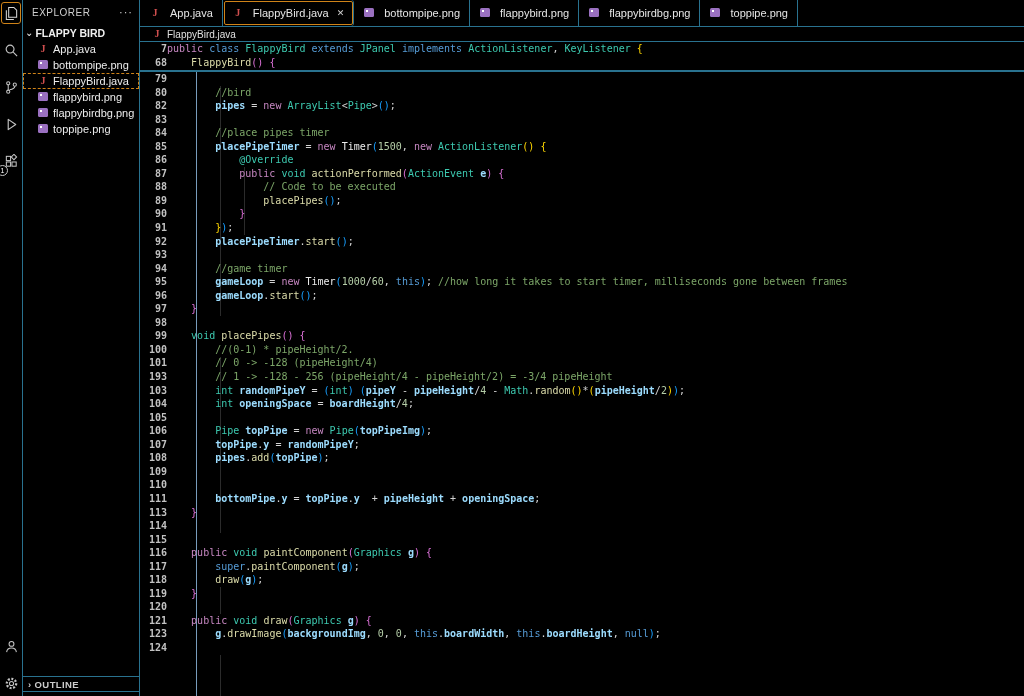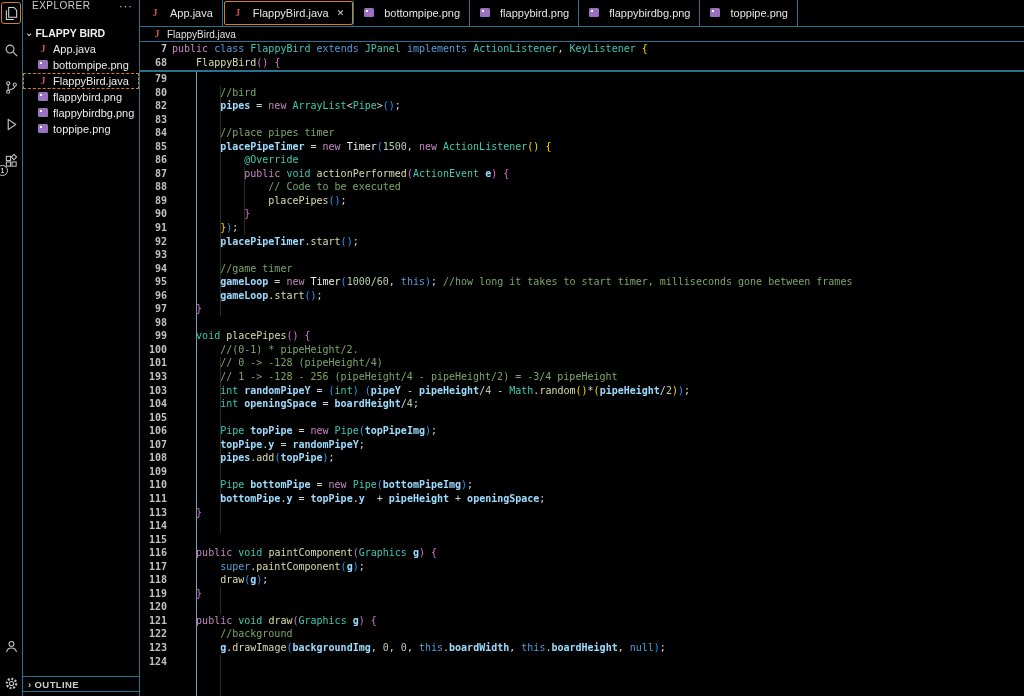--- a/index.html
+++ b/index.html
@@ -10,21 +10,21 @@
   
   .activitybar{width:22px;flex:none;display:flex;flex-direction:column;align-items:center;padding-top:2px;background:#000}
   .ab-item{width:20px;height:22px;display:flex;align-items:center;justify-content:center;margin-bottom:15px;position:relative;cursor:pointer}
   .ab-item.active{border:1px solid var(--focus-border);border-radius:3px}
   .ab-item svg{display:block}
   .ab-spacer{flex:1}
   .badge{position:absolute;bottom:-4px;left:-4px;width:11px;height:11px;border-radius:50%;background:#000;border:1px solid #c5c5c5;font-size:7px;line-height:9px;text-align:center;color:#fff}
 
   
   .sidebar{width:118px;flex:none;display:flex;flex-direction:column;border-left:1px solid var(--panel-border);border-right:1px solid var(--panel-border);background:#000}
-  .sb-header{height:24px;flex:none;display:flex;padding:0 6px 0 9px;font-size:10px;letter-spacing:.5px;color:#cfcfcf}
+  .sb-header{height:24px;flex:none;display:flex;align-items:center;padding:0 6px 0 9px;font-size:10px;letter-spacing:.5px;color:#cfcfcf}
   .sb-header .menu{margin-left:auto;font-size:11px;letter-spacing:1px;cursor:pointer}
   .sb-folder{height:17px;flex:none;display:flex;align-items:center;gap:2px;font-size:10.5px;font-weight:700;color:#f0f0f0;cursor:pointer;padding-left:2px}
   .sb-folder .chev{font-size:10px;font-weight:400}
   .file-list{flex:none}
   .file-row{display:flex;align-items:center;height:16px;padding-left:13px;font-size:11px;color:#ececec;cursor:pointer;border:1px solid transparent}
   .file-row.selected{border:1px dashed var(--focus-border)}
   .fi{width:12px;flex:none;margin-right:4px;text-align:center;line-height:10px}
   .fi-java{color:var(--java-icon);font-weight:700;font-size:10px;font-family:"Liberation Serif",serif}
   .fi-img{display:inline-block;width:10px;height:9px;border-radius:1.5px;background:radial-gradient(circle at 3px 3px,#fff 1px,transparent 1.4px),var(--image-icon)}
   .sb-outline{margin-top:auto;height:16px;flex:none;display:flex;align-items:center;gap:3px;border-top:1px solid var(--panel-border);border-bottom:1px solid var(--panel-border);font-size:9.5px;font-weight:700;padding-left:5px;letter-spacing:.4px;cursor:pointer}
@@ -42,21 +42,21 @@
   
   .mono{font-family:"DejaVu Sans Mono",monospace}
   .sticky{flex:none;border-bottom:2px solid var(--panel-border);position:relative;background:#000}
   .sticky .code-line{height:14px;line-height:14px}
   .codewrap{flex:1;position:relative;overflow:hidden}
   .guides{position:absolute;inset:0;pointer-events:none}
   .guide{position:absolute;width:1px;background:rgba(255,255,255,.17)}
   .guide.bright{background:rgba(150,195,235,.8)}
   .code-line{display:flex;height:13.56px;line-height:13.56px;white-space:pre;font-size:10px;position:relative}
   .ln{width:27px;flex:none;text-align:right;color:#c2c2c2;font-weight:600;cursor:pointer}
-  .lt{margin-left:5px;color:#d4d4d4}
+  .lt{color:#d4d4d4}
   .tk-m{color:var(--kw-magenta)} .tk-k{color:var(--kw-blue)} .tk-t{color:var(--type-teal)}
   .tk-c{color:var(--comment-green)} .tk-v{color:var(--variable-blue);font-weight:600}
   .tk-f{color:var(--function-yellow)} .tk-n{color:var(--number-green)}
   .tk-w{color:#ececec;font-weight:400}
   .tk-b1{color:var(--bracket-gold)} .tk-b2{color:var(--bracket-orchid)} .tk-b3{color:var(--bracket-blue)}
 </style>
 </head>
 <body>
 
 <div class="app">
@@ -222,31 +222,30 @@
           <div class="code-line"><span class="ln">100</span><span class="lt"><span>        </span><span class="tk-c">//(0-1) * pipeHeight/2.</span></span></div>
           <div class="code-line"><span class="ln">101</span><span class="lt"><span>        </span><span class="tk-c">// 0 -&gt; -128 (pipeHeight/4)</span></span></div>
           <div class="code-line"><span class="ln">193</span><span class="lt"><span>        </span><span class="tk-c">// 1 -&gt; -128 - 256 (pipeHeight/4 - pipeHeight/2) = -3/4 pipeHeight</span></span></div>
           <div class="code-line"><span class="ln">103</span><span class="lt"><span>        </span><span class="tk-t">int</span><span> </span><span class="tk-v">randomPipeY</span><span> = </span><span class="tk-b3">(</span><span class="tk-t">int</span><span class="tk-b3">)</span><span> </span><span class="tk-b3">(</span><span class="tk-v">pipeY</span><span> - </span><span class="tk-v">pipeHeight</span><span>/</span><span class="tk-n">4</span><span> - </span><span class="tk-t">Math</span><span>.</span><span class="tk-f">random</span><span class="tk-b1">(</span><span class="tk-b1">)</span><span>*</span><span class="tk-b1">(</span><span class="tk-v">pipeHeight</span><span>/</span><span class="tk-n">2</span><span class="tk-b1">)</span><span class="tk-b3">)</span><span>;</span></span></div>
           <div class="code-line"><span class="ln">104</span><span class="lt"><span>        </span><span class="tk-t">int</span><span> </span><span class="tk-v">openingSpace</span><span> = </span><span class="tk-v">boardHeight</span><span>/</span><span class="tk-n">4</span><span>;</span></span></div>
           <div class="code-line"><span class="ln">105</span><span class="lt"></span></div>
           <div class="code-line"><span class="ln">106</span><span class="lt"><span>        </span><span class="tk-t">Pipe</span><span> </span><span class="tk-v">topPipe</span><span> = </span><span class="tk-m">new</span><span> </span><span class="tk-t">Pipe</span><span class="tk-b3">(</span><span class="tk-v">topPipeImg</span><span class="tk-b3">)</span><span>;</span></span></div>
           <div class="code-line"><span class="ln">107</span><span class="lt"><span>        </span><span class="tk-v">topPipe</span><span>.</span><span class="tk-v">y</span><span> = </span><span class="tk-v">randomPipeY</span><span>;</span></span></div>
           <div class="code-line"><span class="ln">108</span><span class="lt"><span>        </span><span class="tk-v">pipes</span><span>.</span><span class="tk-f">add</span><span class="tk-b3">(</span><span class="tk-v">topPipe</span><span class="tk-b3">)</span><span>;</span></span></div>
           <div class="code-line"><span class="ln">109</span><span class="lt"></span></div>
-          <div class="code-line"><span class="ln">110</span><span class="lt"><span>        </span><span class="tk-t">Pipe</span><span> </span><span class="tk-v">bottomPipe</span><span> = </span><span class="tk-m">new</span><span> </span><span class="tk-t">Pipe</span><span class="tk-b3">(</span><span class="tk-v">bottomPipeImg</span><span class="tk-b3">)</span><span>;</span></span></div>
+          <div class="code-line"><span class="ln">110</span></div>
           <div class="code-line"><span class="ln">111</span><span class="lt"><span>        </span><span class="tk-v">bottomPipe</span><span>.</span><span class="tk-v">y</span><span> = </span><span class="tk-v">topPipe</span><span>.</span><span class="tk-v">y</span><span>  + </span><span class="tk-v">pipeHeight</span><span> + </span><span class="tk-v">openingSpace</span><span>;</span></span></div>
           <div class="code-line"><span class="ln">113</span><span class="lt"><span>    </span><span class="tk-b2">}</span></span></div>
           <div class="code-line"><span class="ln">114</span><span class="lt"></span></div>
           <div class="code-line"><span class="ln">115</span><span class="lt"></span></div>
           <div class="code-line"><span class="ln">116</span><span class="lt"><span>    </span><span class="tk-m">public</span><span> </span><span class="tk-t">void</span><span> </span><span class="tk-f">paintComponent</span><span class="tk-b2">(</span><span class="tk-t">Graphics</span><span> </span><span class="tk-v">g</span><span class="tk-b2">)</span><span> </span><span class="tk-b2">{</span></span></div>
           <div class="code-line"><span class="ln">117</span><span class="lt"><span>        </span><span class="tk-k">super</span><span>.</span><span class="tk-f">paintComponent</span><span class="tk-b3">(</span><span class="tk-v">g</span><span class="tk-b3">)</span><span>;</span></span></div>
           <div class="code-line"><span class="ln">118</span><span class="lt"><span>        </span><span class="tk-f">draw</span><span class="tk-b3">(</span><span class="tk-v">g</span><span class="tk-b3">)</span><span>;</span></span></div>
           <div class="code-line"><span class="ln">119</span><span class="lt"><span>    </span><span class="tk-b2">}</span></span></div>
           <div class="code-line"><span class="ln">120</span><span class="lt"></span></div>
           <div class="code-line"><span class="ln">121</span><span class="lt"><span>    </span><span class="tk-m">public</span><span> </span><span class="tk-t">void</span><span> </span><span class="tk-f">draw</span><span class="tk-b2">(</span><span class="tk-t">Graphics</span><span> </span><span class="tk-v">g</span><span class="tk-b2">)</span><span> </span><span class="tk-b2">{</span></span></div>
-          <div class="code-line"><span class="ln">122</span><span class="lt"><span>        </span><span class="tk-c">//background</span></span></div>
           <div class="code-line"><span class="ln">123</span><span class="lt"><span>        </span><span class="tk-v">g</span><span>.</span><span class="tk-f">drawImage</span><span class="tk-b3">(</span><span class="tk-v">backgroundImg</span><span>, </span><span class="tk-n">0</span><span>, </span><span class="tk-n">0</span><span>, </span><span class="tk-k">this</span><span>.</span><span class="tk-v">boardWidth</span><span>, </span><span class="tk-k">this</span><span>.</span><span class="tk-v">boardHeight</span><span>, </span><span class="tk-k">null</span><span class="tk-b3">)</span><span>;</span></span></div>
           <div class="code-line"><span class="ln">124</span><span class="lt"></span></div>
         </div>
     </div>
   </div>
 
 </div>
 
 </body></html>

